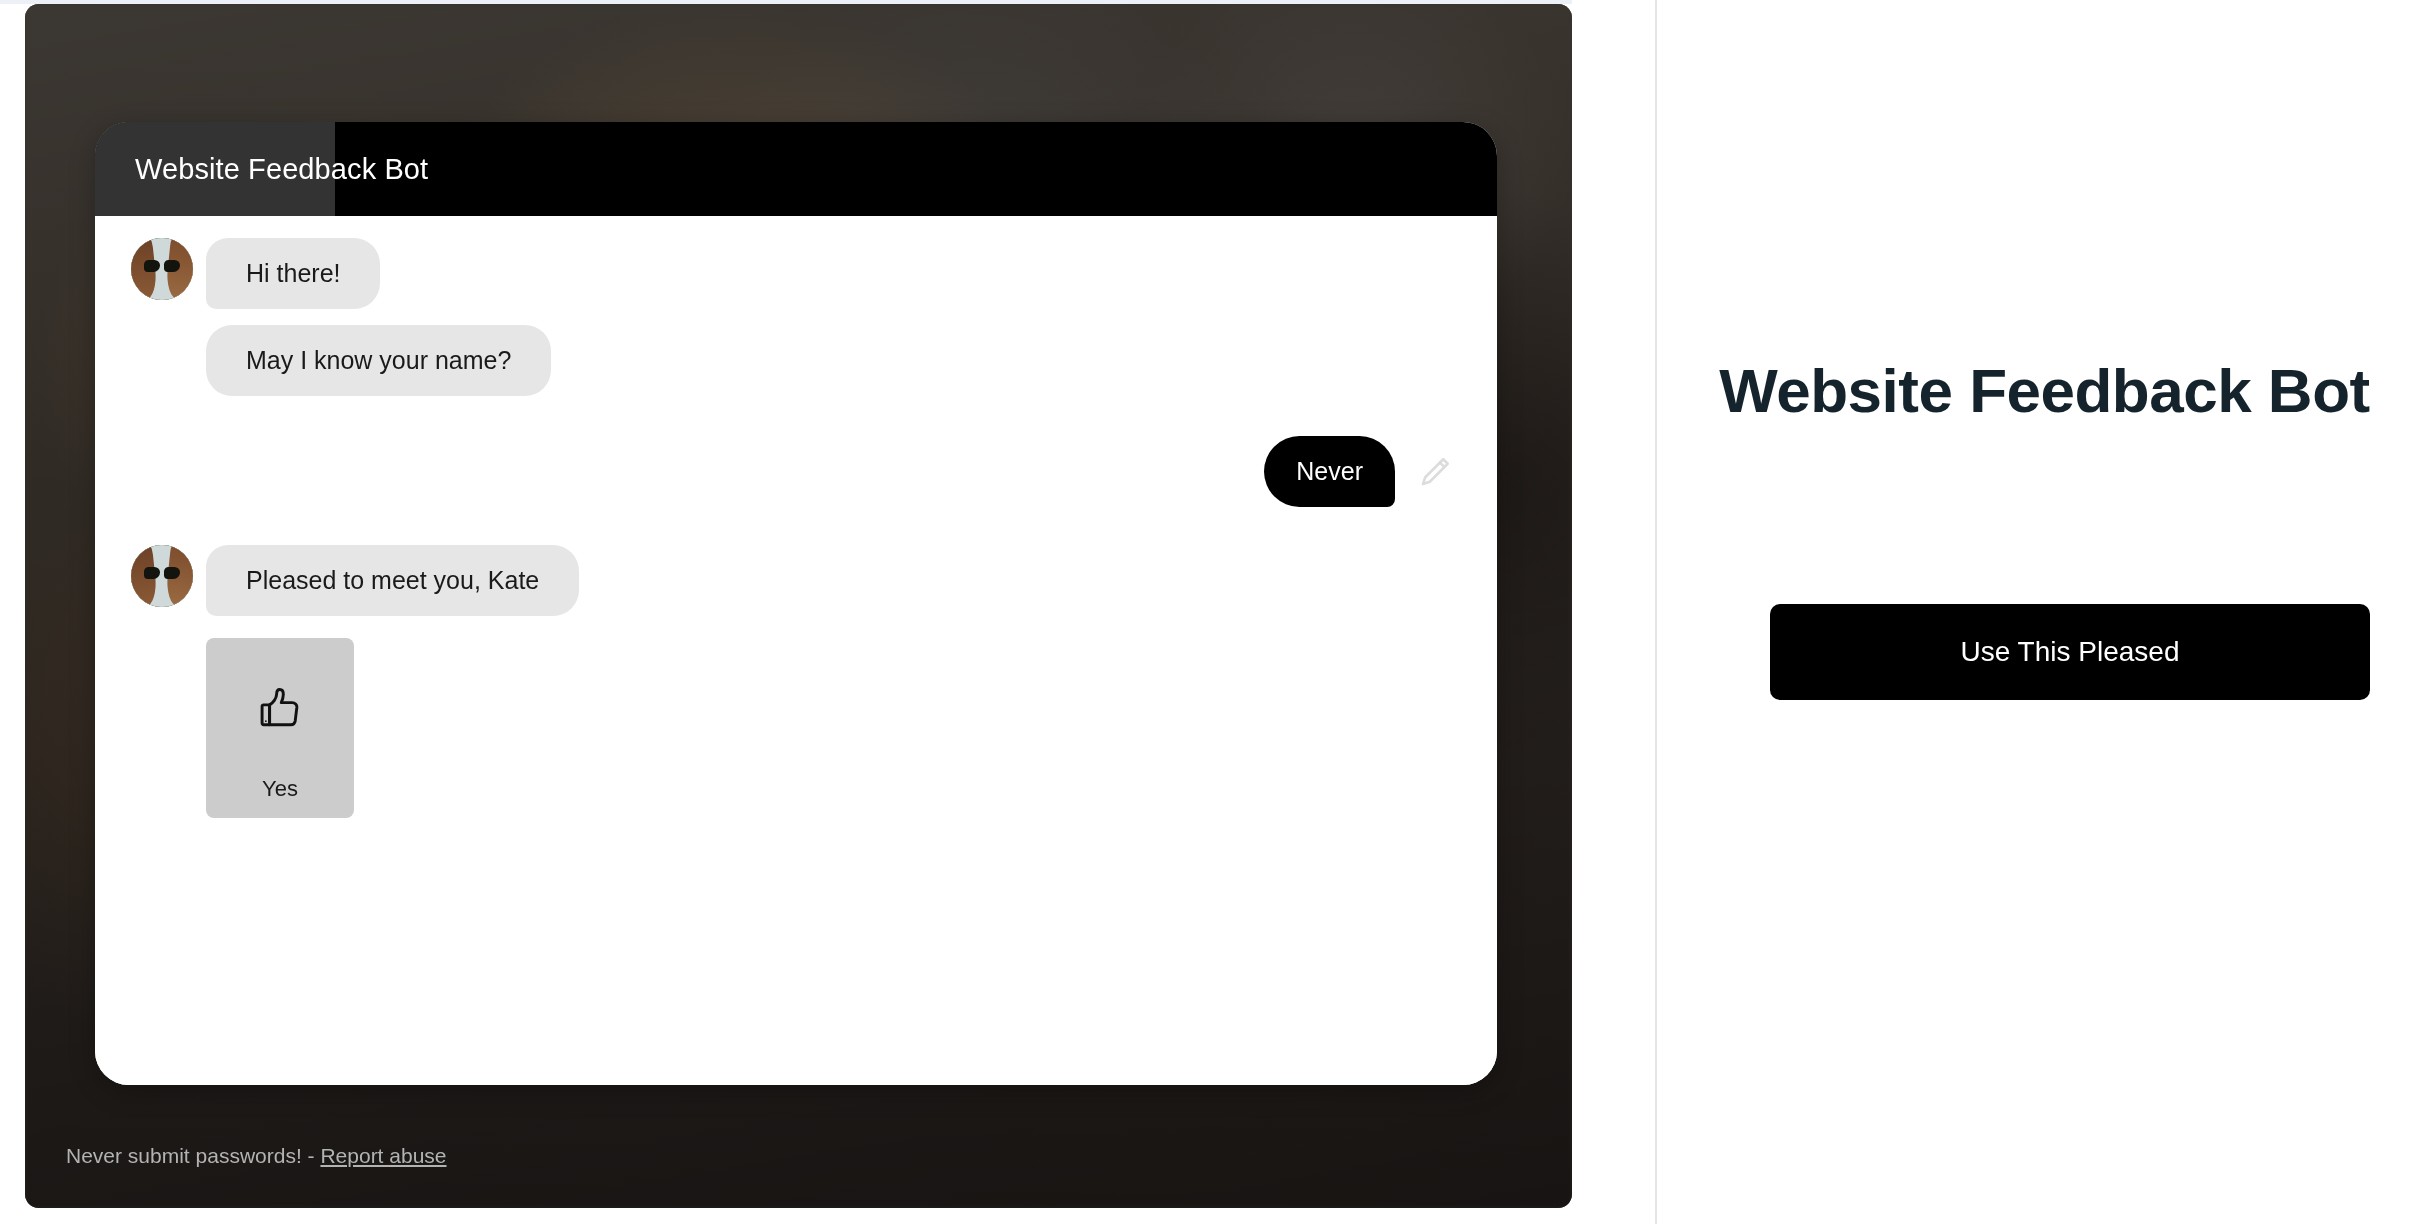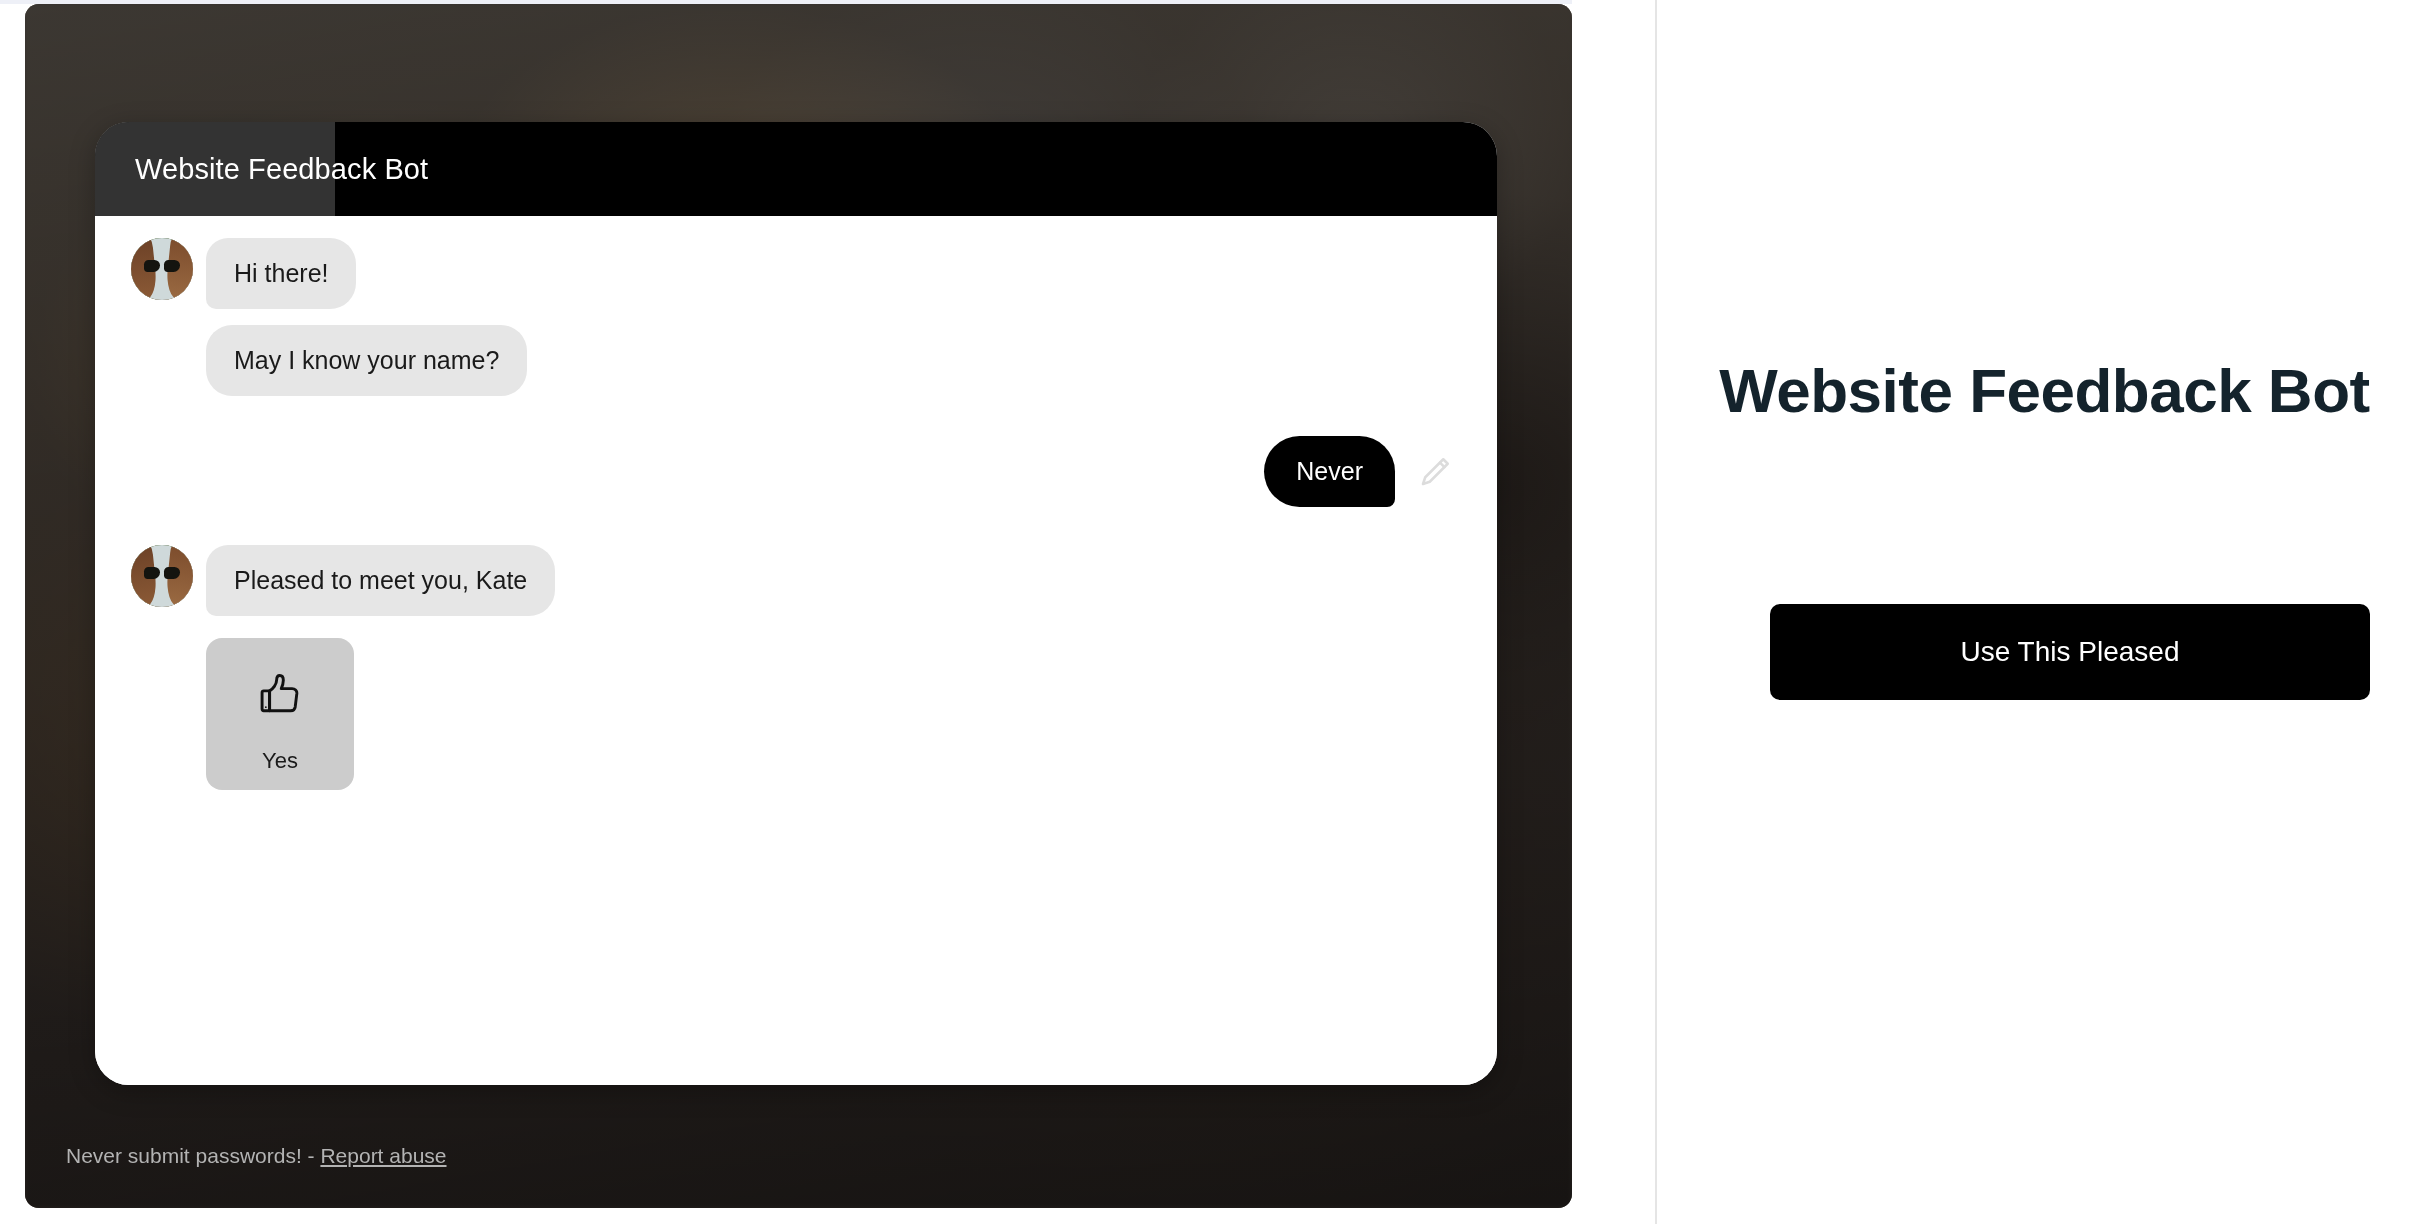--- a/index.html
+++ b/index.html
@@ -170,21 +170,21 @@
     border-radius: 5px 6px 7px 4px;
   }
   .avatar-glasses::before { left: 0; }
   .avatar-glasses::after  { right: 0; }
 
   .bubble {
     background: #e6e6e6;
     color: #1a1a1a;
     font-size: 25px;
     line-height: 1;
-    padding: 23px 28px;
+    padding: 23px 40px;
     border-radius: 26px 26px 26px 26px;
     max-width: 900px;
     white-space: nowrap;
   }
   .bubble.tail-first {
     border-radius: 22px 26px 26px 10px;
   }
 
   .bubble-out {
     background: #000000;
@@ -208,23 +208,23 @@
 
   
   #quick-replies {
     display: flex;
     gap: 14px;
     padding-left: 111px;   
     margin-top: 22px;
   }
   .quick-reply {
     width: 148px;
-    height: 152px;
+    height: 180px;
     background: #cccccc;
-    border-radius: 16px;
+    border-radius: 8px;
     display: flex;
     flex-direction: column;
     align-items: center;
     justify-content: flex-start;
     padding-bottom: 18px;
     box-sizing: border-box;
   }
   .qr-icon {
     flex: 1;
     display: flex;

